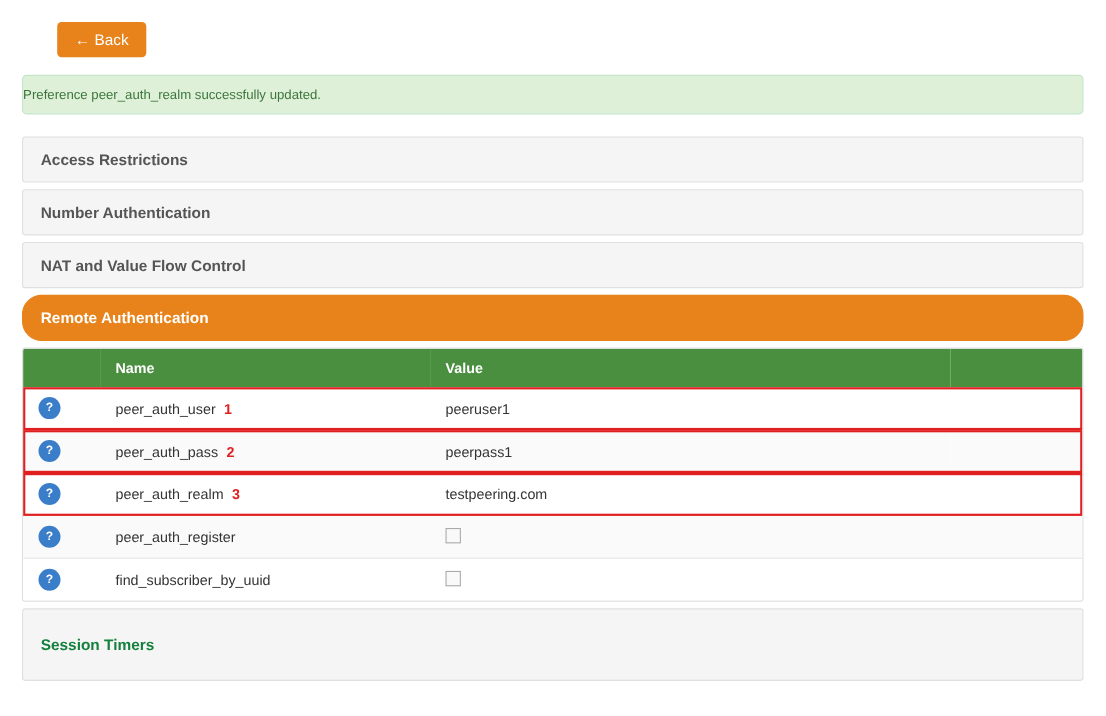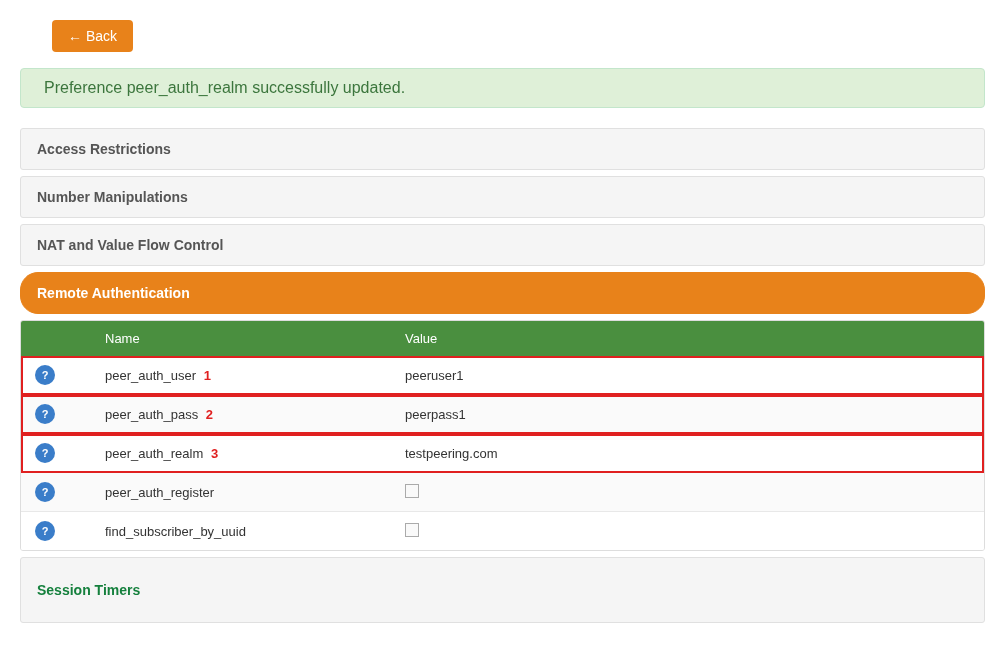--- a/index.html
+++ b/index.html
@@ -17,24 +17,24 @@
       align-items: center;
       gap: 6px;
       margin-bottom: 16px;
       margin-left: 32px;
     }
 
     .success-banner {
       background: #dff0d8;
       border: 1px solid #c3e6cb;
       color: #3c763d;
-      padding: 10px 23px;
+      padding: 10px 0;
       border-radius: 4px;
       margin-bottom: 20px;
-      font-size: 16px;
+      font-size: 12px;
     }
 
     .section-header {
       background: #f5f5f5;
       border: 1px solid #e0e0e0;
       padding: 12px 16px;
       font-size: 14px;
       font-weight: bold;
       color: #555;
       margin-bottom: 6px;
@@ -62,21 +62,21 @@
     }
 
     thead tr {
       background: #4a8f3f;
       color: #fff;
     }
 
     thead th {
       padding: 10px 14px;
       text-align: left;
-      font-weight: normal;
+      font-weight: bold;
       font-size: 13px;
     }
 
     tbody tr {
       border-bottom: 1px solid #e8e8e8;
       background: #fff;
     }
     tbody tr:last-child { border-bottom: none; }
     tbody tr:nth-child(even) { background: #fafafa; }
 
@@ -136,21 +136,21 @@
 <body>
 
 
 
 <button class="back-btn">← Back</button>
 
 <div class="success-banner">Preference peer_auth_realm successfully updated.</div>
 
 <div id="sections-container">
 <div class="section-header">Access Restrictions</div>
-    <div class="section-header">Number Manipulations</div>
+    <div class="section-header">Number Authentication</div>
     <div class="section-header">NAT and Value Flow Control</div>
     <div class="section-header active">Remote Authentication</div>
     <div class="table-container">
       <table>
         <thead>
           <tr>
             <th></th>
             <th>Name</th>
             <th>Value</th>
             <th></th>

